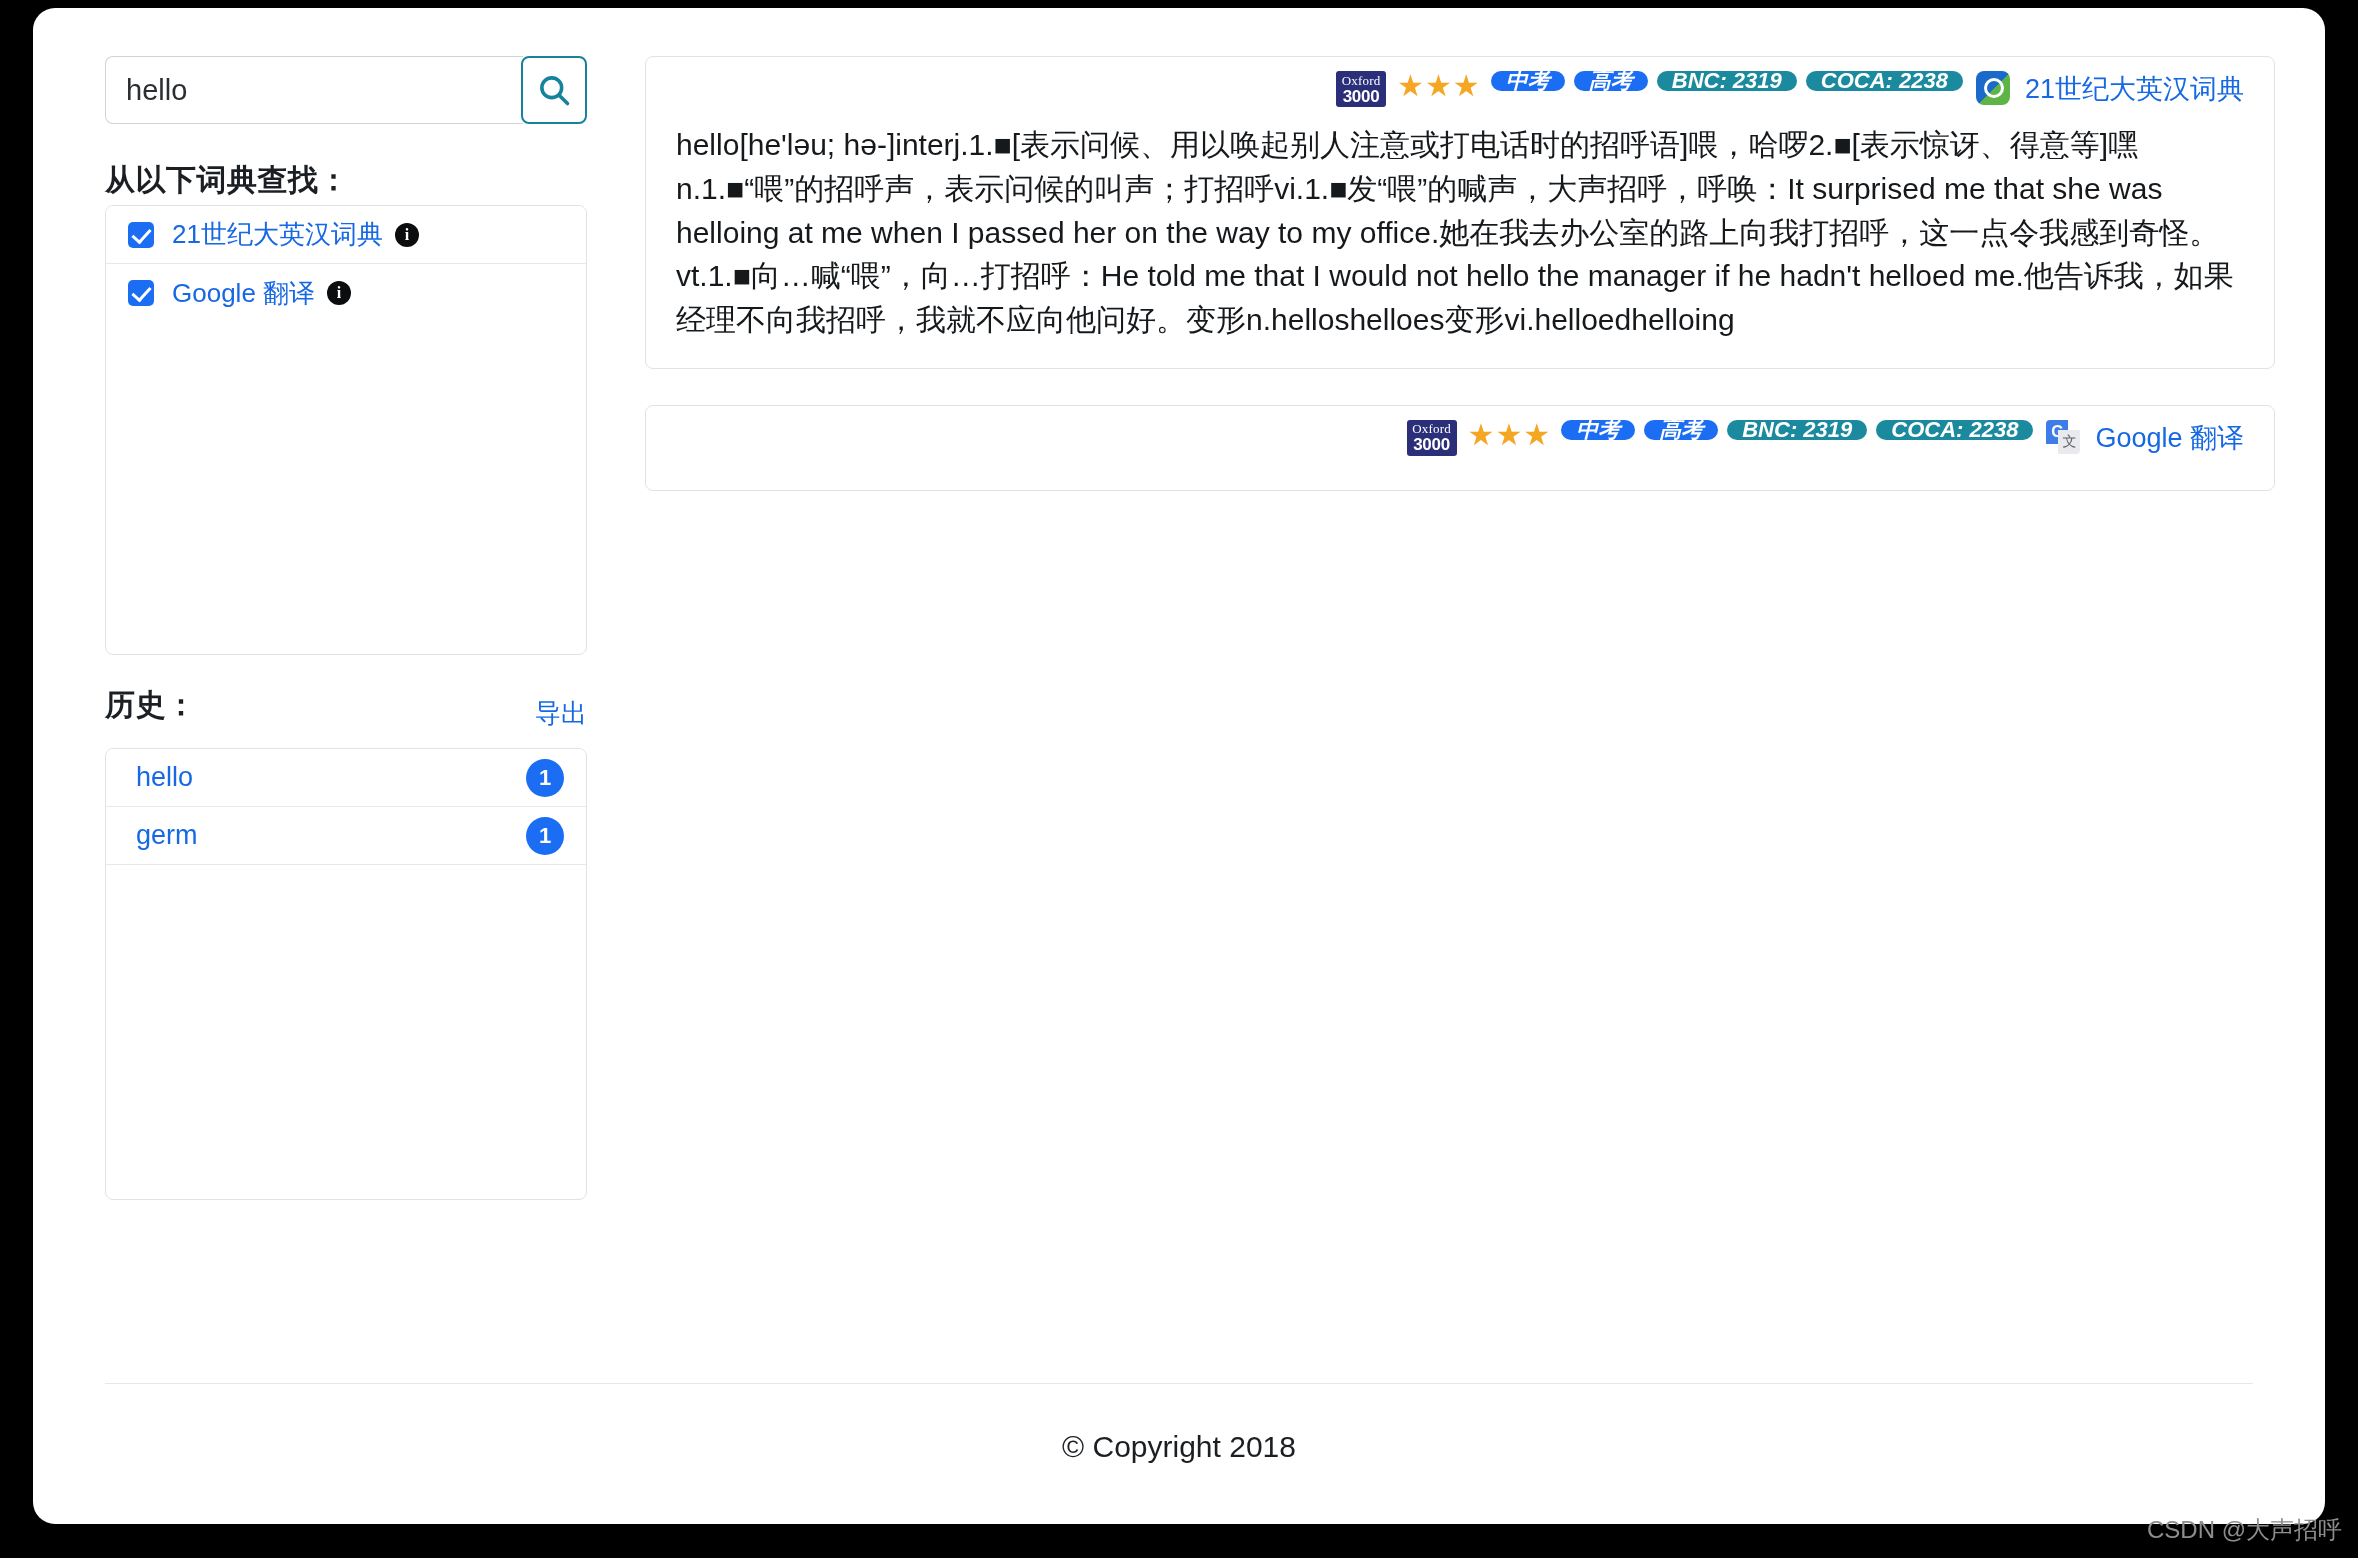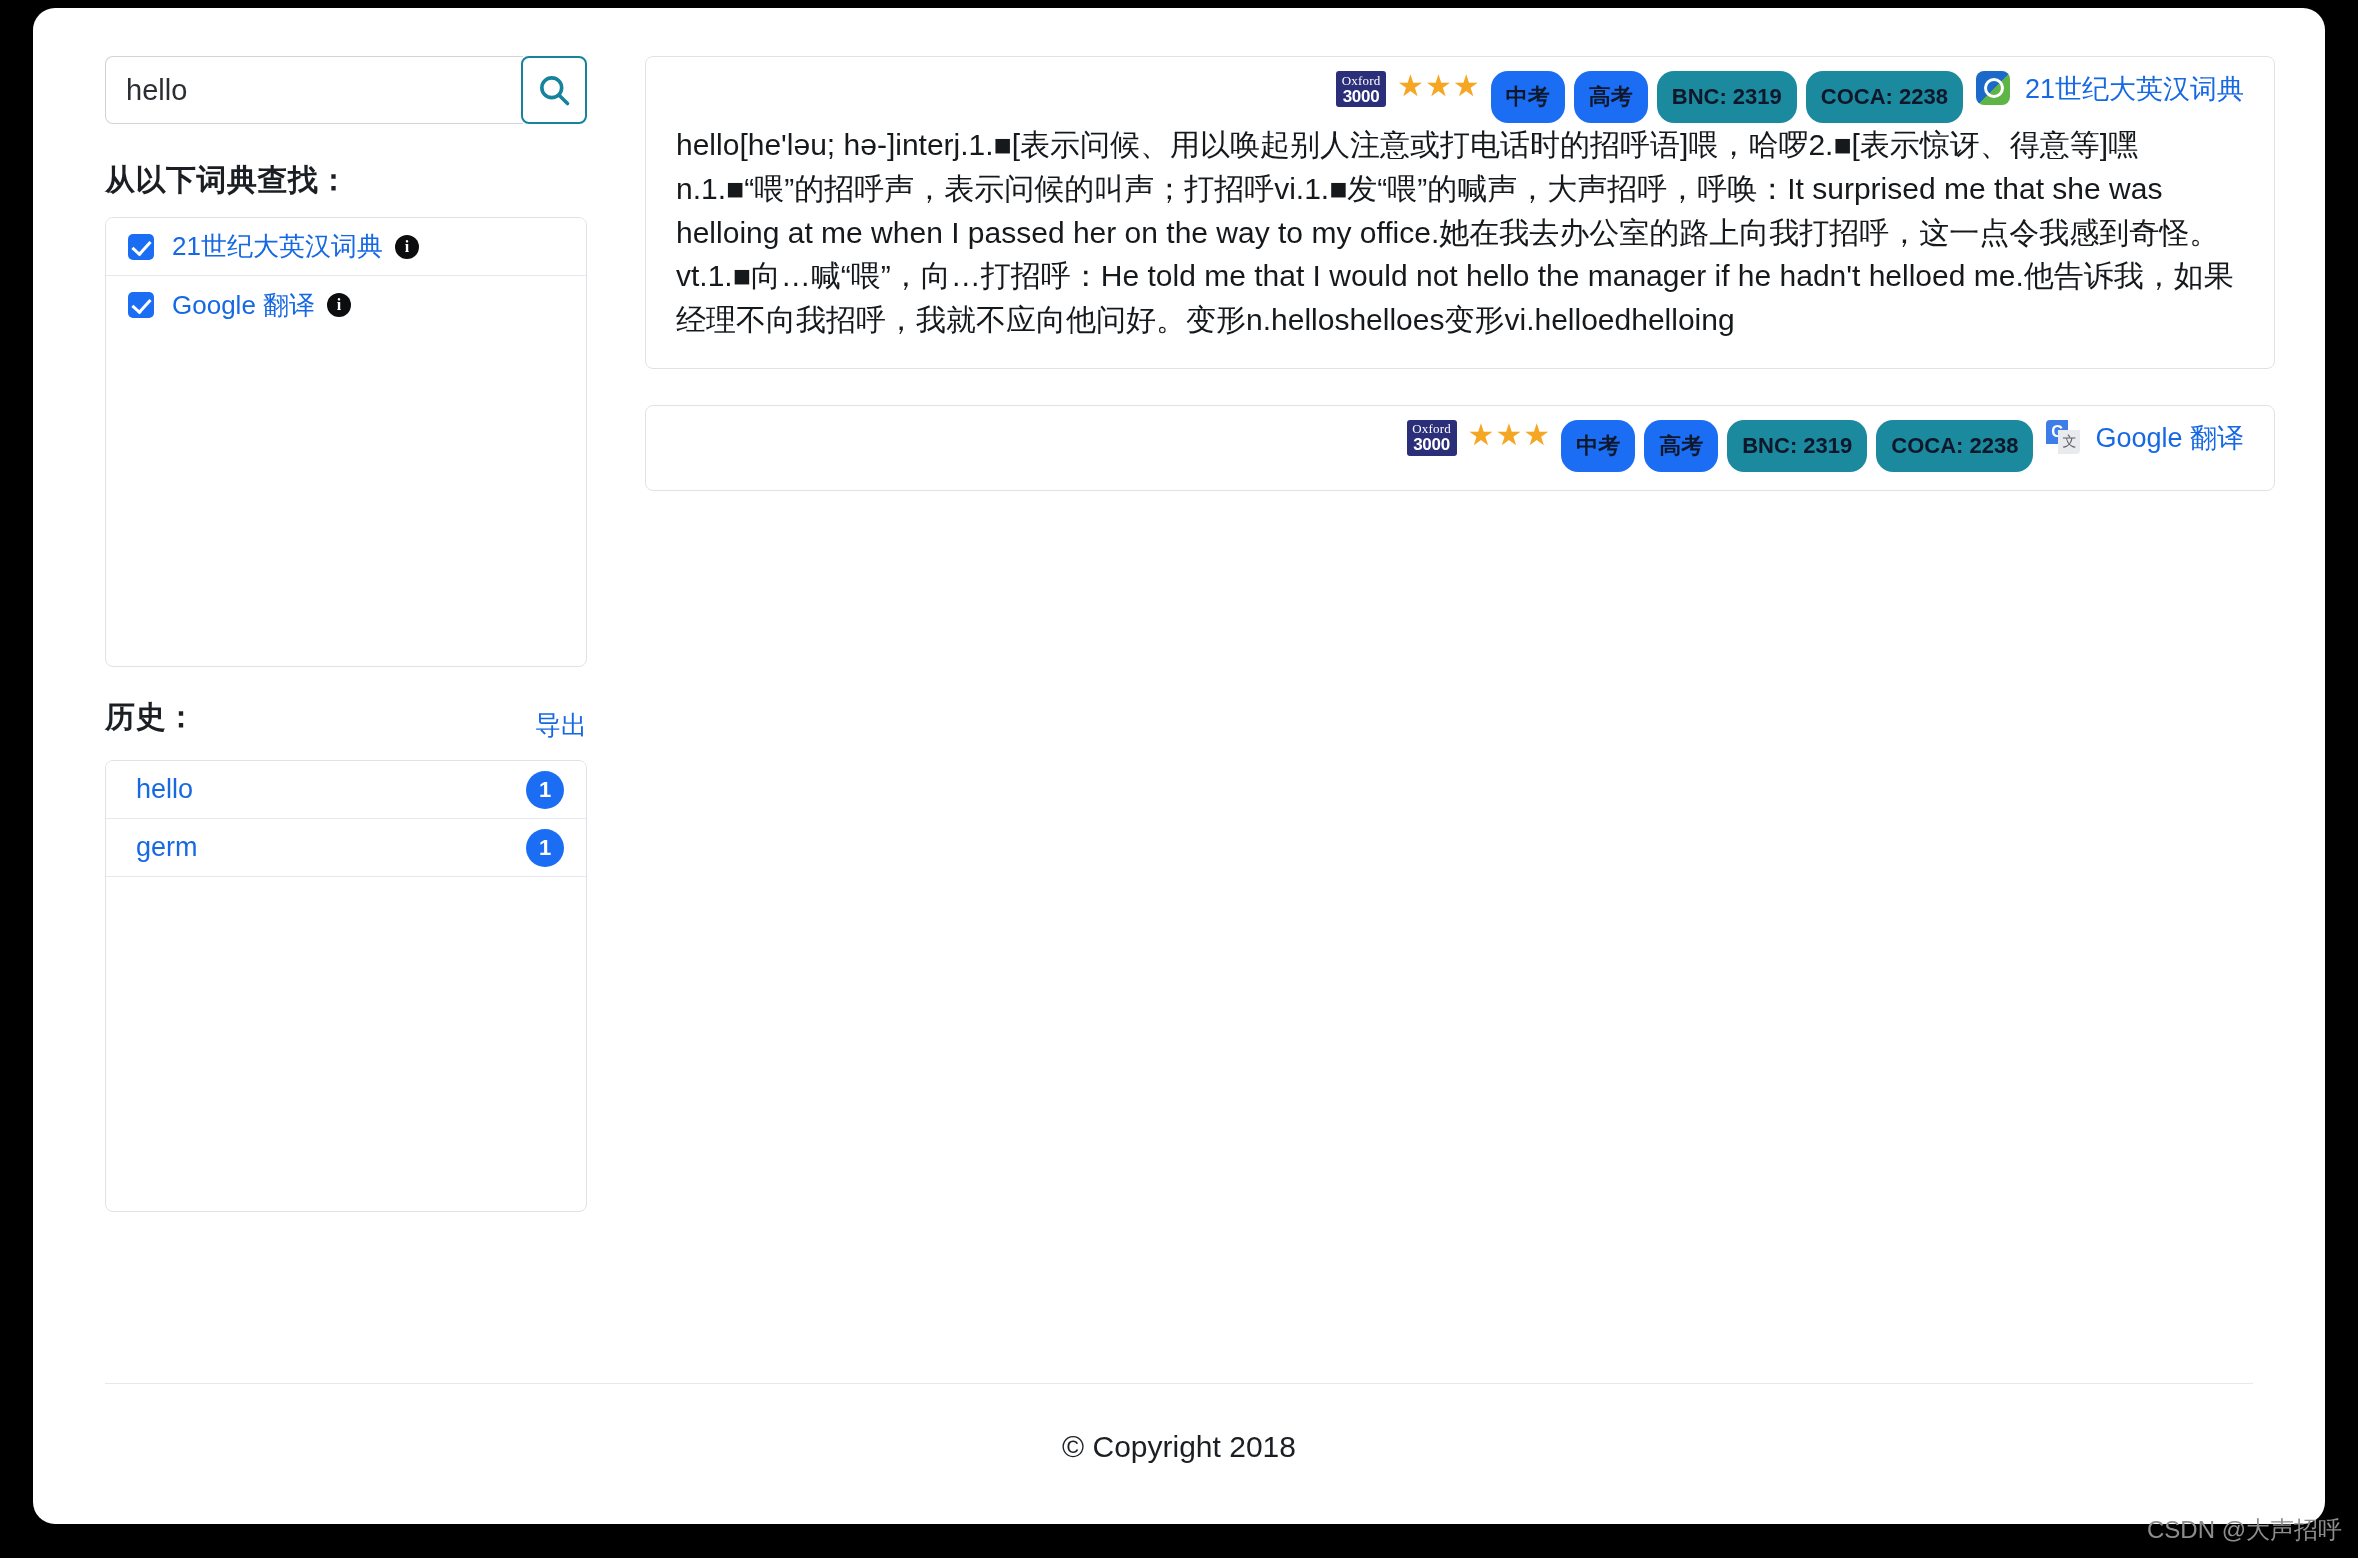--- a/index.html
+++ b/index.html
@@ -83,21 +83,21 @@
     justify-content: center;
     cursor: pointer;
   }
   .search-btn svg { display: block; }
 
   .section-title {
     font-size: 30px;
     font-weight: bold;
     color: #1b1f23;
     letter-spacing: 0.5px;
-    margin-bottom: 16px;
+    margin-bottom: 4px;
   }
 
   .panel {
     border: 1.5px solid #dfe3e8;
     border-radius: 8px;
     background: #ffffff;
     overflow: hidden;
   }
   .panel.dict-panel { height: 450px; }
   .panel.hist-panel { height: 452px; }
@@ -249,30 +249,31 @@
     font-size: 17px;
     font-weight: bold;
     letter-spacing: -0.3px;
     margin-top: 1px;
   }
 
   .stars { display: flex; gap: 1px; margin: 0 2px; }
   .star { color: #f5a623; font-size: 30px; line-height: 1; }
 
   .pill {
-    height: 52px;
+    height: 20px;
     padding: 0 15px;
     border-radius: 17px;
     display: inline-flex;
     align-items: center;
     justify-content: center;
-    color: #0f172a;
+    color: #ffffff;
     font-size: 22px;
     font-weight: bold;
     white-space: nowrap;
+    font-style: italic;
   }
   .pill.blue { background: #1b6ef3; }
   .pill.teal { background: #1b8a9e; }
 
   .src-icon {
     width: 34px;
     height: 34px;
     border-radius: 8px;
     flex: 0 0 34px;
     margin-left: 4px;

